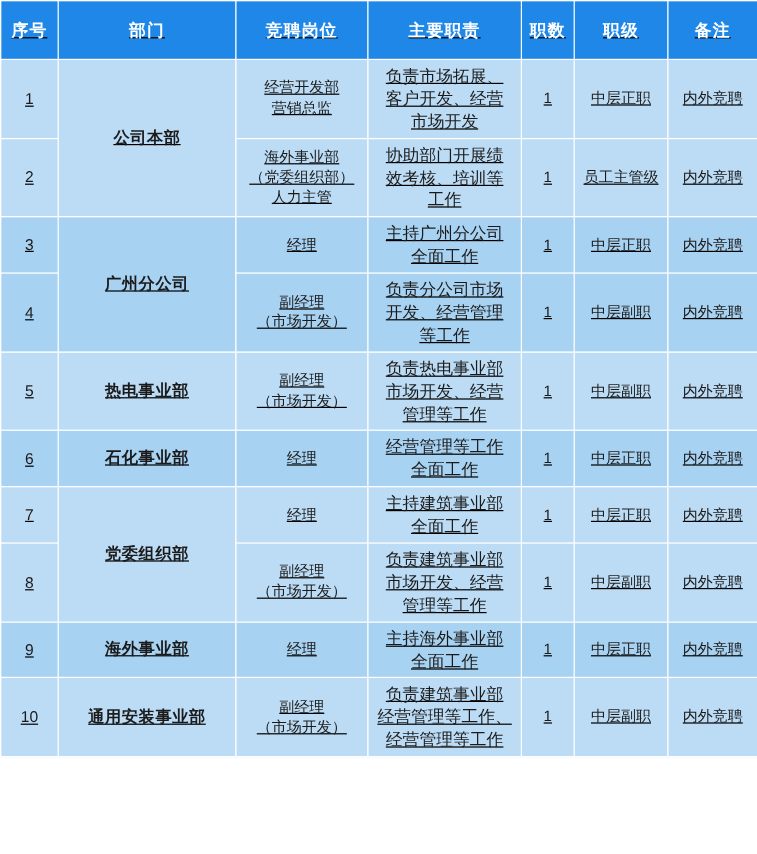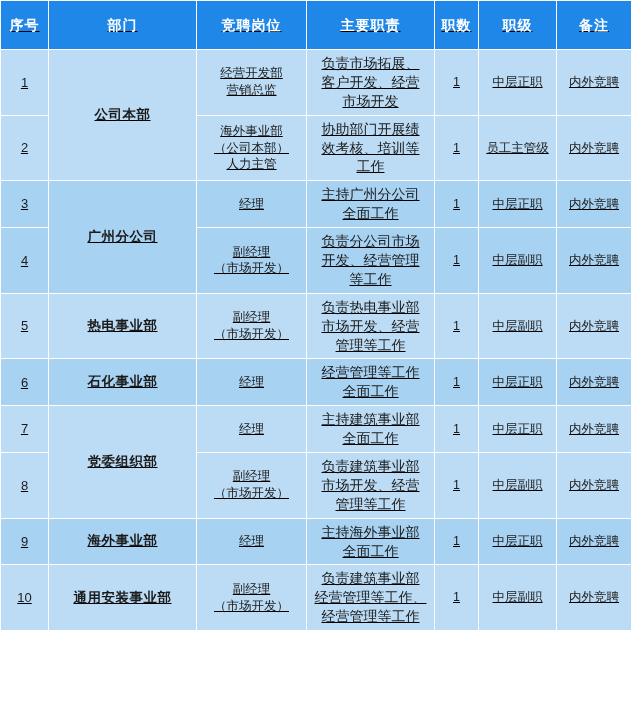--- a/index.html
+++ b/index.html
@@ -107,21 +107,21 @@
           <td class="cell-seq"><span class="lines"><span>1</span></span></td>
           <td class="cell-dept" rowspan="2"><span class="lines"><span>公司本部</span></span></td>
           <td class="cell-post"><span class="lines"><span>经营开发部</span><span>营销总监</span></span></td>
           <td class="cell-duty"><span class="lines"><span>负责市场拓展、</span><span>客户开发、经营</span><span>市场开发</span></span></td>
           <td class="cell-num"><span class="lines"><span>1</span></span></td>
           <td class="cell-rank"><span class="lines"><span>中层正职</span></span></td>
           <td class="cell-note"><span class="lines"><span>内外竞聘</span></span></td>
         </tr>
         <tr>
           <td class="cell-seq"><span class="lines"><span>2</span></span></td>
-          <td class="cell-post"><span class="lines"><span>海外事业部</span><span>（公司本部）</span><span>人力主管</span></span></td>
+          <td class="cell-post"><span class="lines"><span>海外事业部</span><span>（党委组织部）</span><span>人力主管</span></span></td>
           <td class="cell-duty"><span class="lines"><span>协助部门开展绩</span><span>效考核、培训等</span><span>工作</span></span></td>
           <td class="cell-num"><span class="lines"><span>1</span></span></td>
           <td class="cell-rank"><span class="lines"><span>员工主管级</span></span></td>
           <td class="cell-note"><span class="lines"><span>内外竞聘</span></span></td>
         </tr>
         <tr class="band-b">
           <td class="cell-seq"><span class="lines"><span>3</span></span></td>
           <td class="cell-dept" rowspan="2"><span class="lines"><span>广州分公司</span></span></td>
           <td class="cell-post"><span class="lines"><span>经理</span></span></td>
           <td class="cell-duty"><span class="lines"><span>主持广州分公司</span><span>全面工作</span></span></td>

